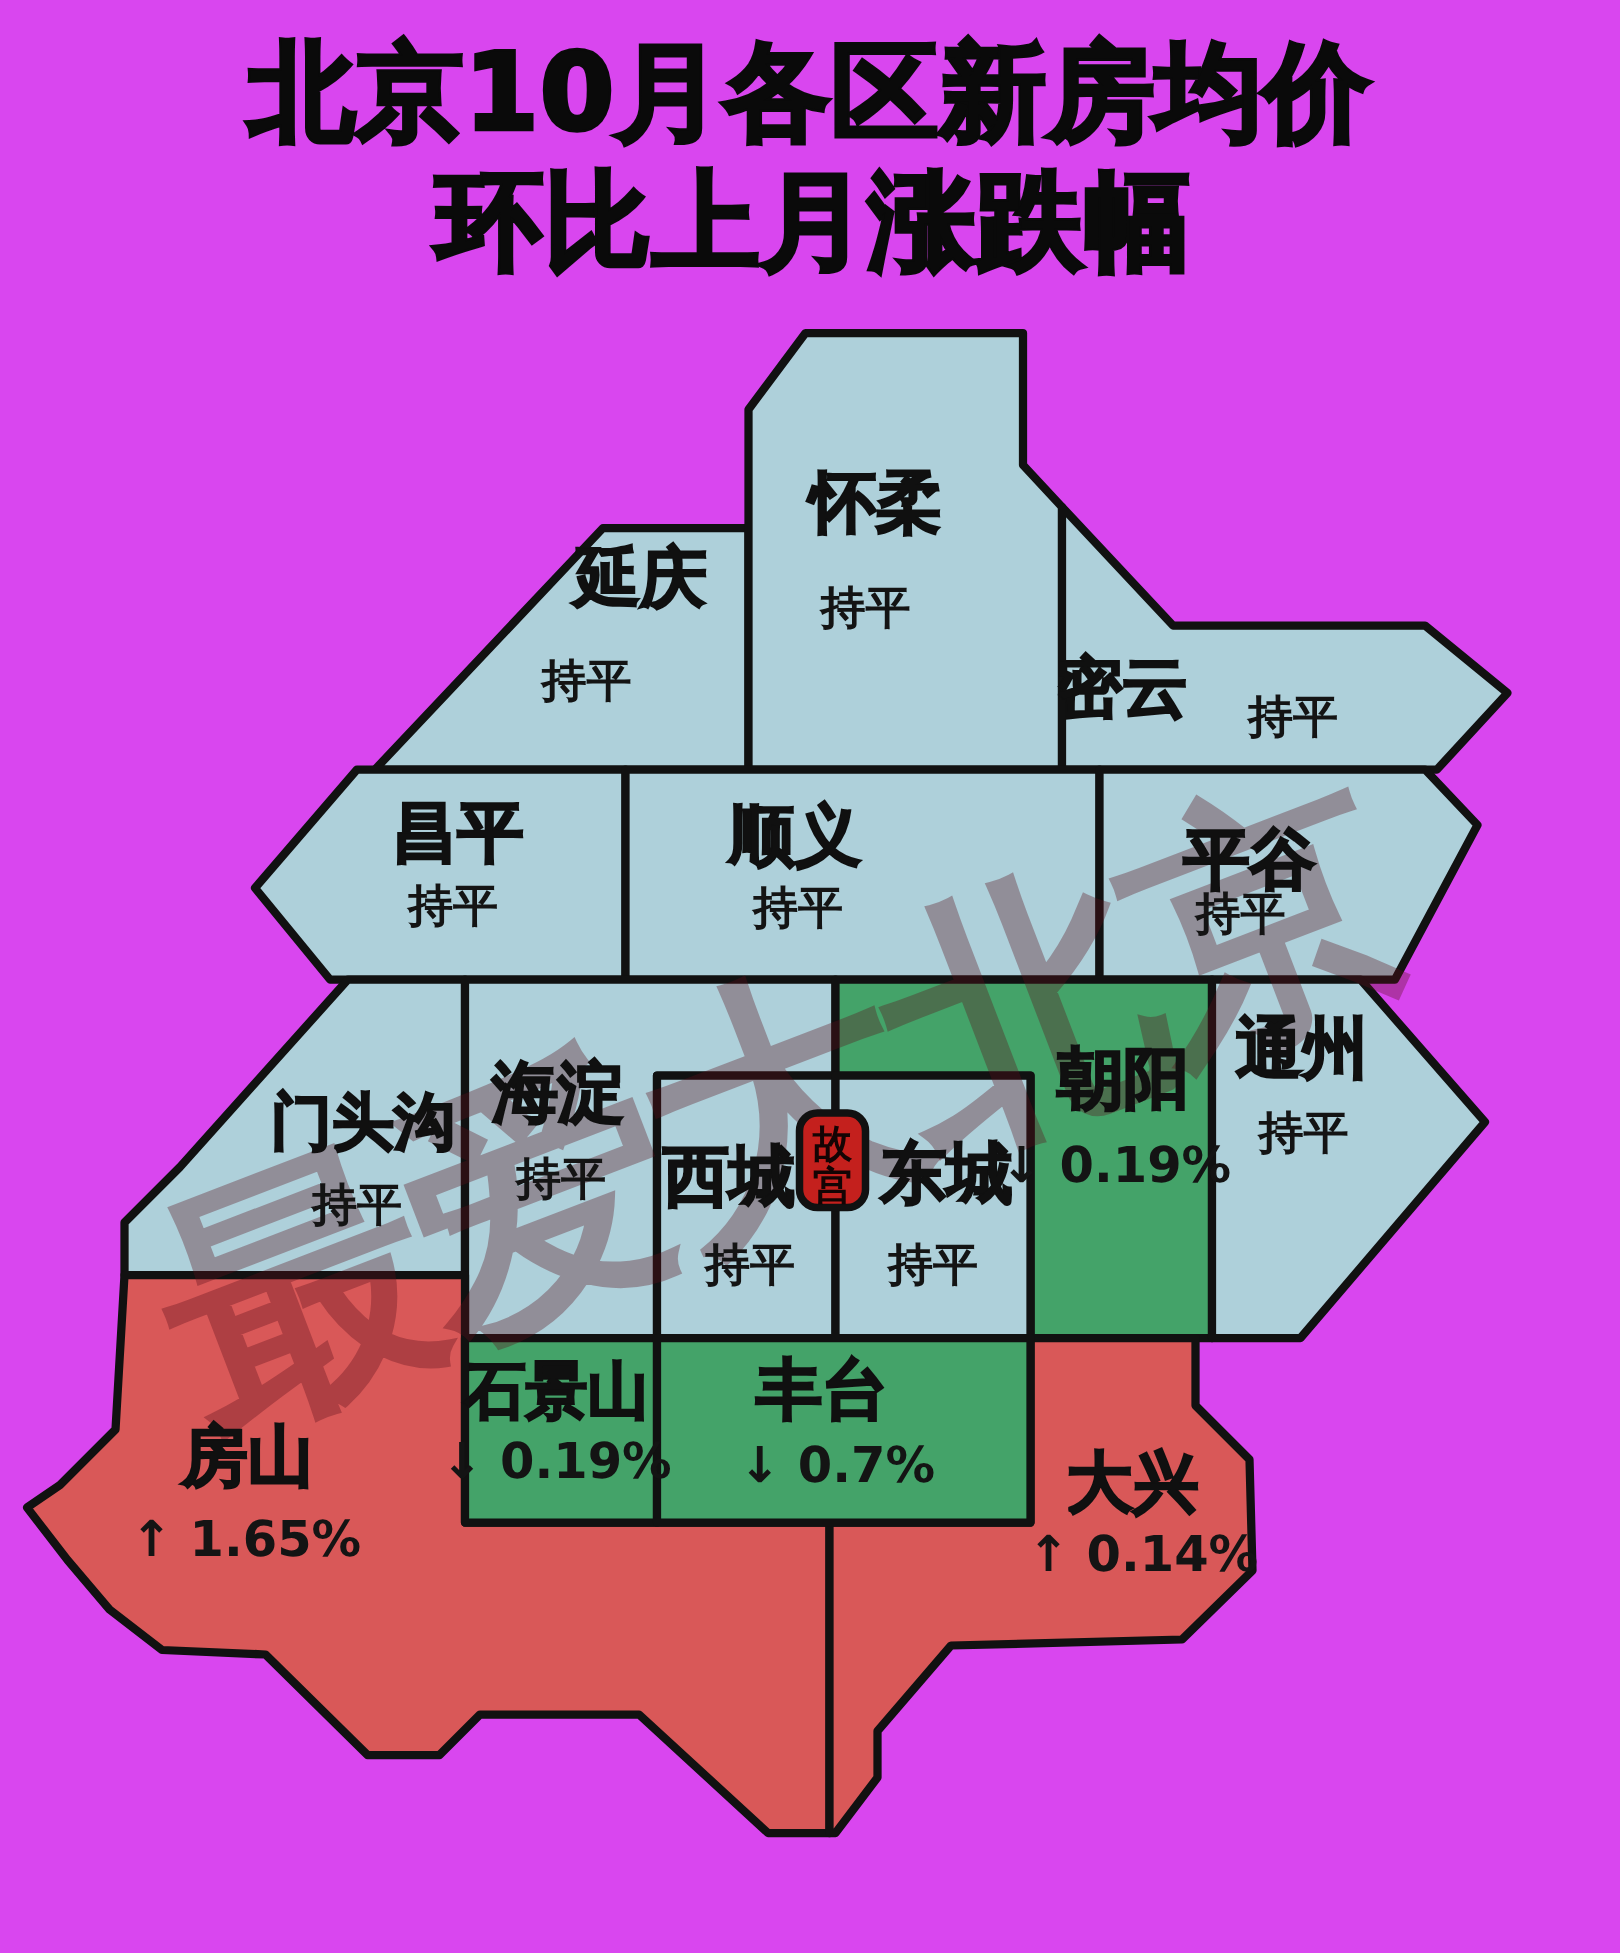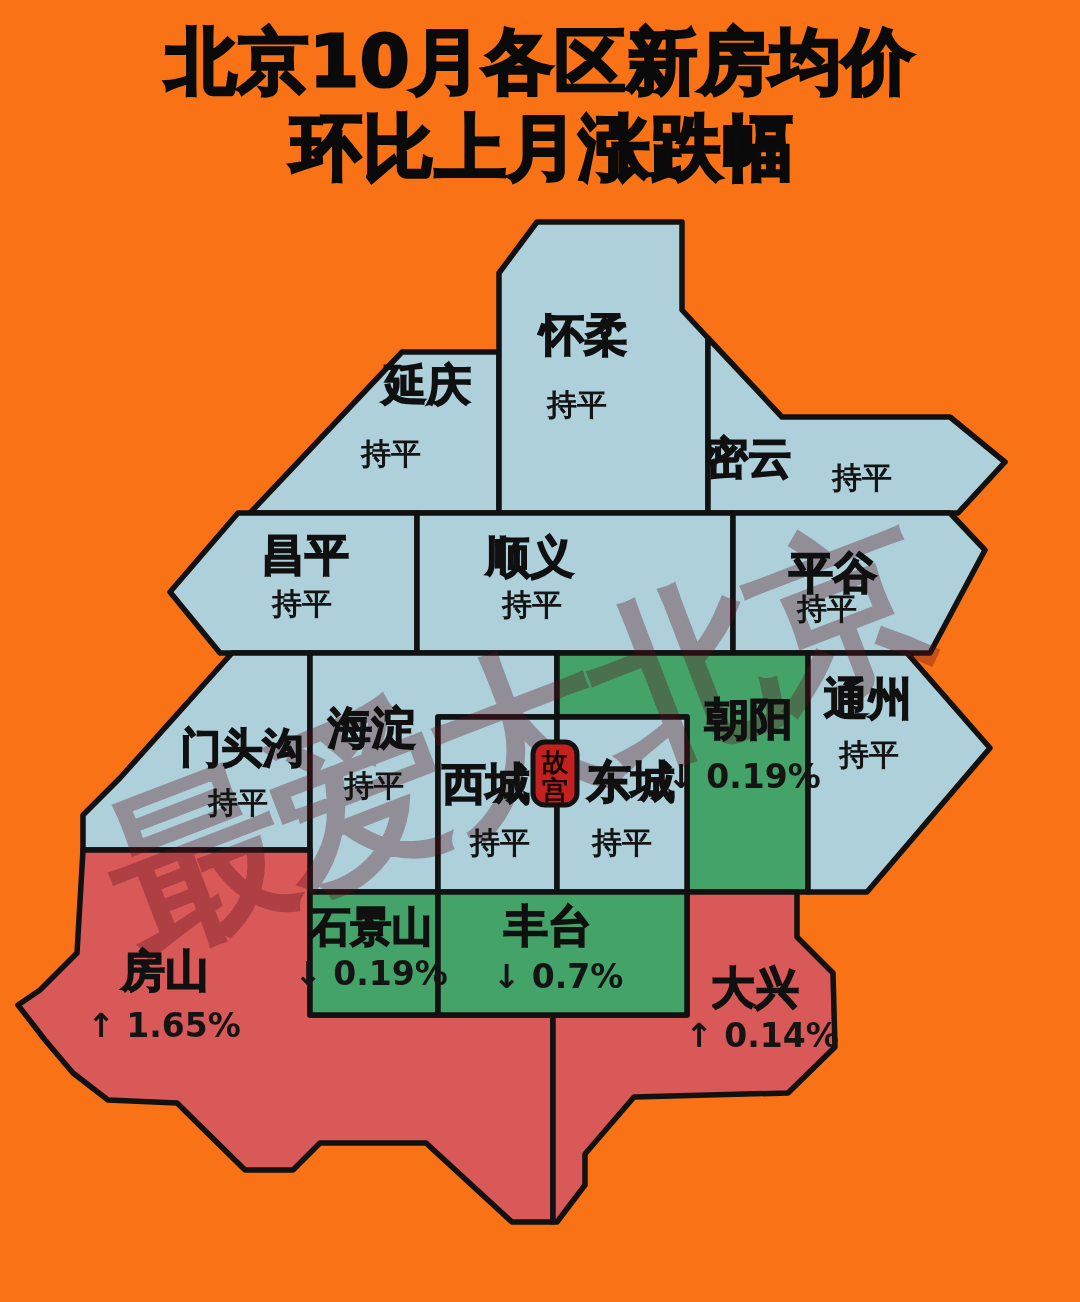--- a/index.html
+++ b/index.html
@@ -1,20 +1,20 @@
 <!DOCTYPE html>
 <html><head>
 <meta charset="utf-8">
 <style>
   html,body { margin:0; padding:0; background:#ffffff; }
   .page {
     position: relative;
     width: 1080px; height: 1302px;
     margin: 0 auto;
-    background: #f97316;
+    background: #d946ef;
     font-family: "DejaVu Sans", "Liberation Sans", sans-serif;
     overflow: hidden;
   }
   svg { display:block; width:1080px; height:1302px; }
 
   .region { stroke:#111111; stroke-width:5.5; stroke-linejoin:round; }
   .f-flat { fill:#aed0da; }
   .f-down { fill:#44a369; }
   .f-up   { fill:#d95858; }
 

